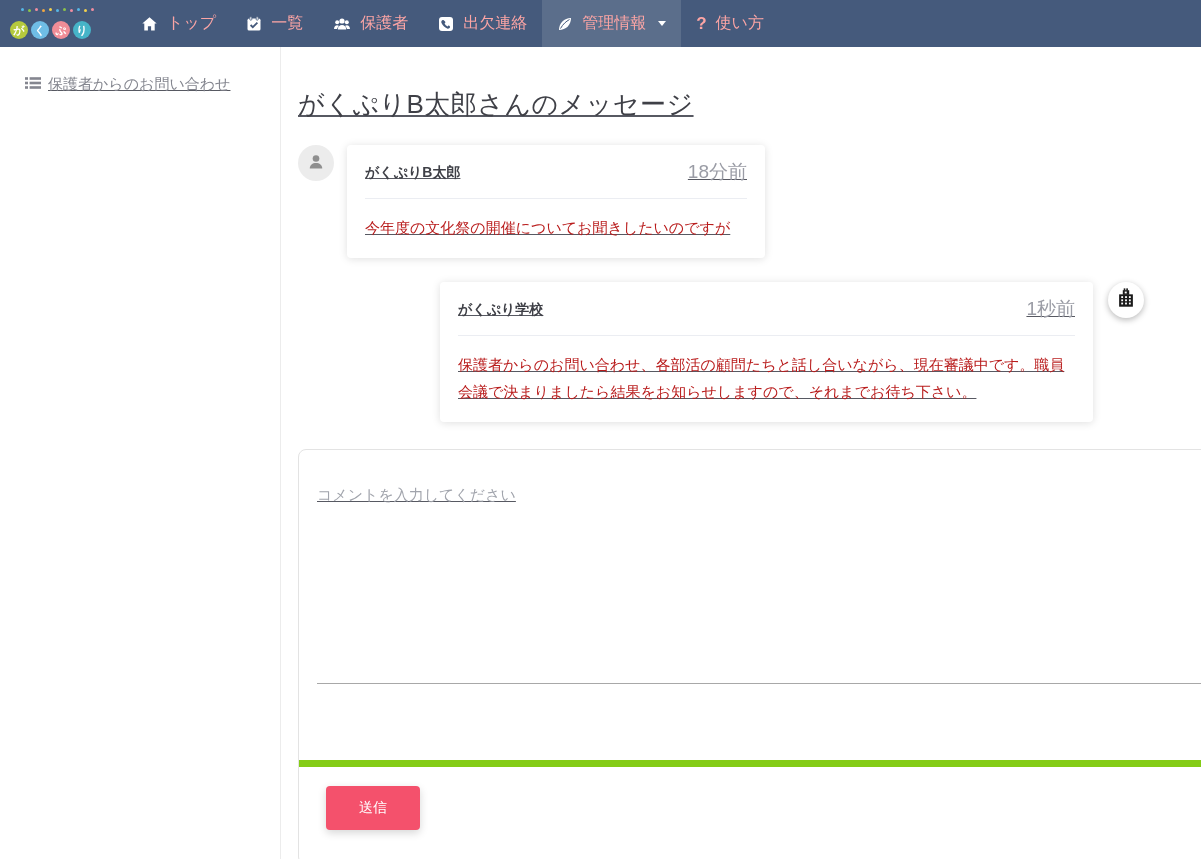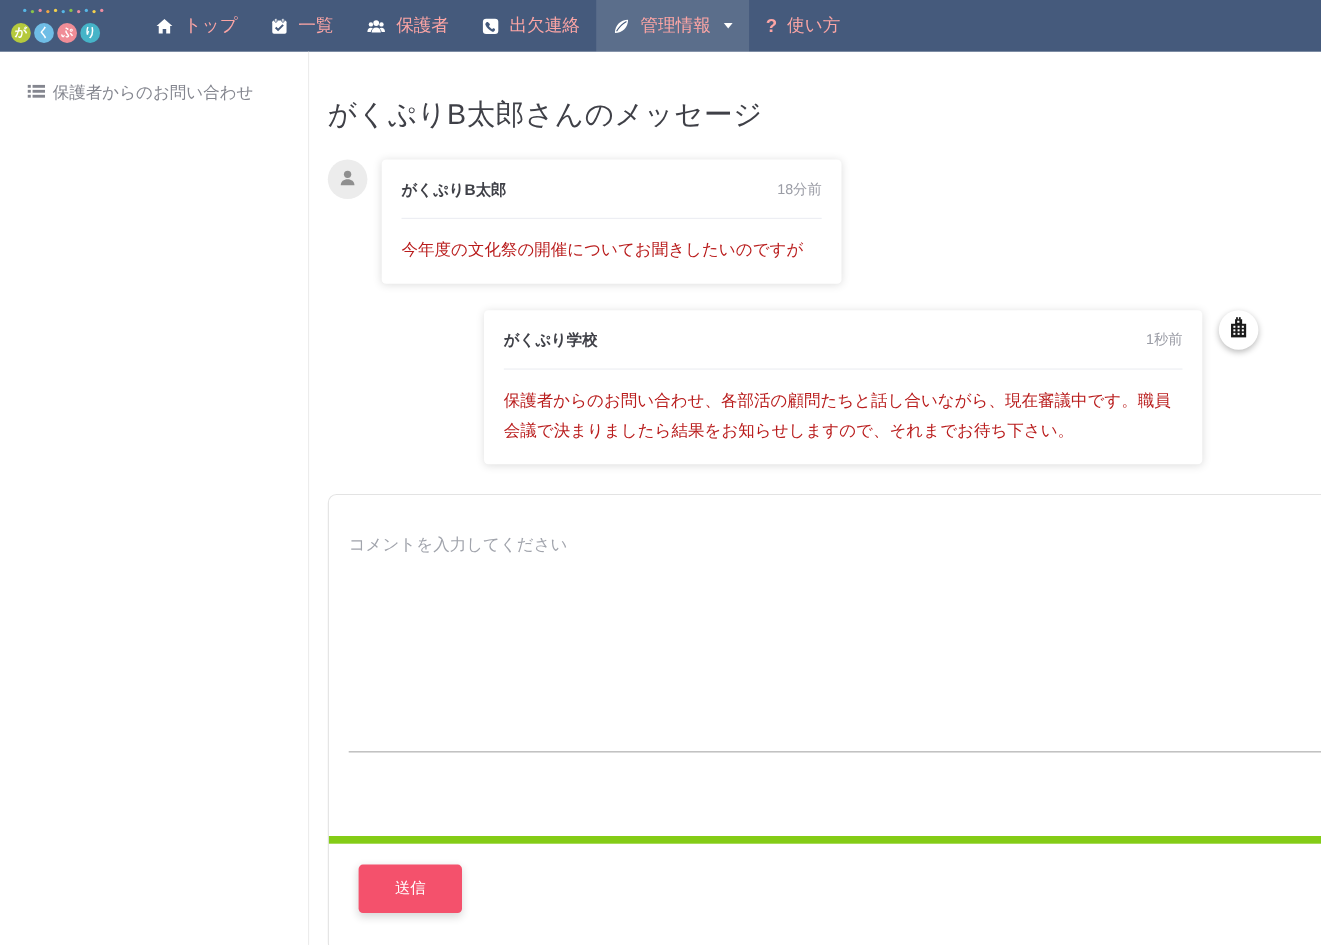--- a/index.html
+++ b/index.html
@@ -19,42 +19,42 @@
   .nav-items { display:flex; margin-left:18px; }
   .nav-item { display:flex; align-items:center; gap:9px; padding:0 15px; color:#fca5a5;
     font-size:16px; cursor:pointer; white-space:nowrap; }
   .nav-item.active { background:rgba(255,255,255,0.12); }
   .nav-item svg { display:block; }
   .caret-down { width:0; height:0; border-left:4px solid transparent;
     border-right:4px solid transparent; border-top:5px solid #fff; margin-left:3px; }
   .q-glyph { font-weight:bold; font-size:17px; }
 
   
-  .layout { display:flex; height:812px; }
+  .layout { display:flex; height:812px;text-decoration:underline; }
   .sidebar { width:281px; flex:none; border-right:1px solid #ececec; padding-top:28px; }
   .sidebar-item { display:flex; align-items:center; gap:7px; padding-left:25px;
     color:#84868f; font-size:15px; cursor:pointer; }
   .main { flex:1; padding:40px 0 4px 17px; }
   .page-title { margin:0; font-size:26px; font-weight:400; color:#3f4047; letter-spacing:.5px; }
 
   
   .thread { width:846px; margin-top:23px; }
   .msg-row { display:flex; align-items:flex-start; }
   .msg-row.right { justify-content:flex-end; margin-top:24px; }
   .avatar { width:36px; height:36px; border-radius:50%; flex:none;
     display:flex; align-items:center; justify-content:center; }
   .avatar.person { background:#ececec; }
   .avatar.building { background:#fff; box-shadow:0 2px 6px rgba(0,0,0,0.28); }
   .msg-card { background:#fff; border-radius:4px; box-shadow:0 1px 8px rgba(0,0,0,0.13);
     padding:17px 18px; }
   .msg-card.from-user { width:418px; margin-left:13px; }
   .msg-card.from-school { width:653px; margin-right:15px; }
   .msg-head { display:flex; justify-content:space-between; align-items:center; line-height:20px; }
   .msg-sender { font-weight:bold; font-size:14px; color:#3f4047; }
-  .msg-time { font-size:13px; color:#9a9ca5; }
+  .msg-time { font-size:19px; color:#9a9ca5; }
   .msg-divider { border:0; border-top:1px solid #ebedf2; margin:16px 0 0; }
   .msg-body { margin-top:15px; font-size:15px; color:#b91c1c; line-height:1.8; }
 
   
   .comment-card { width:1004px; margin-top:27px; border:1px solid #e3e3e3; border-radius:8px;
     background:#fff; }
   .comment-body { padding:16px 18px 76px; }
   .comment-input { display:block; width:100%; height:218px; border:0;
     border-bottom:1px solid #a8a8a8; outline:none; resize:none; background:transparent;
     padding:20px 0 0; font-size:15px; color:#575962;

